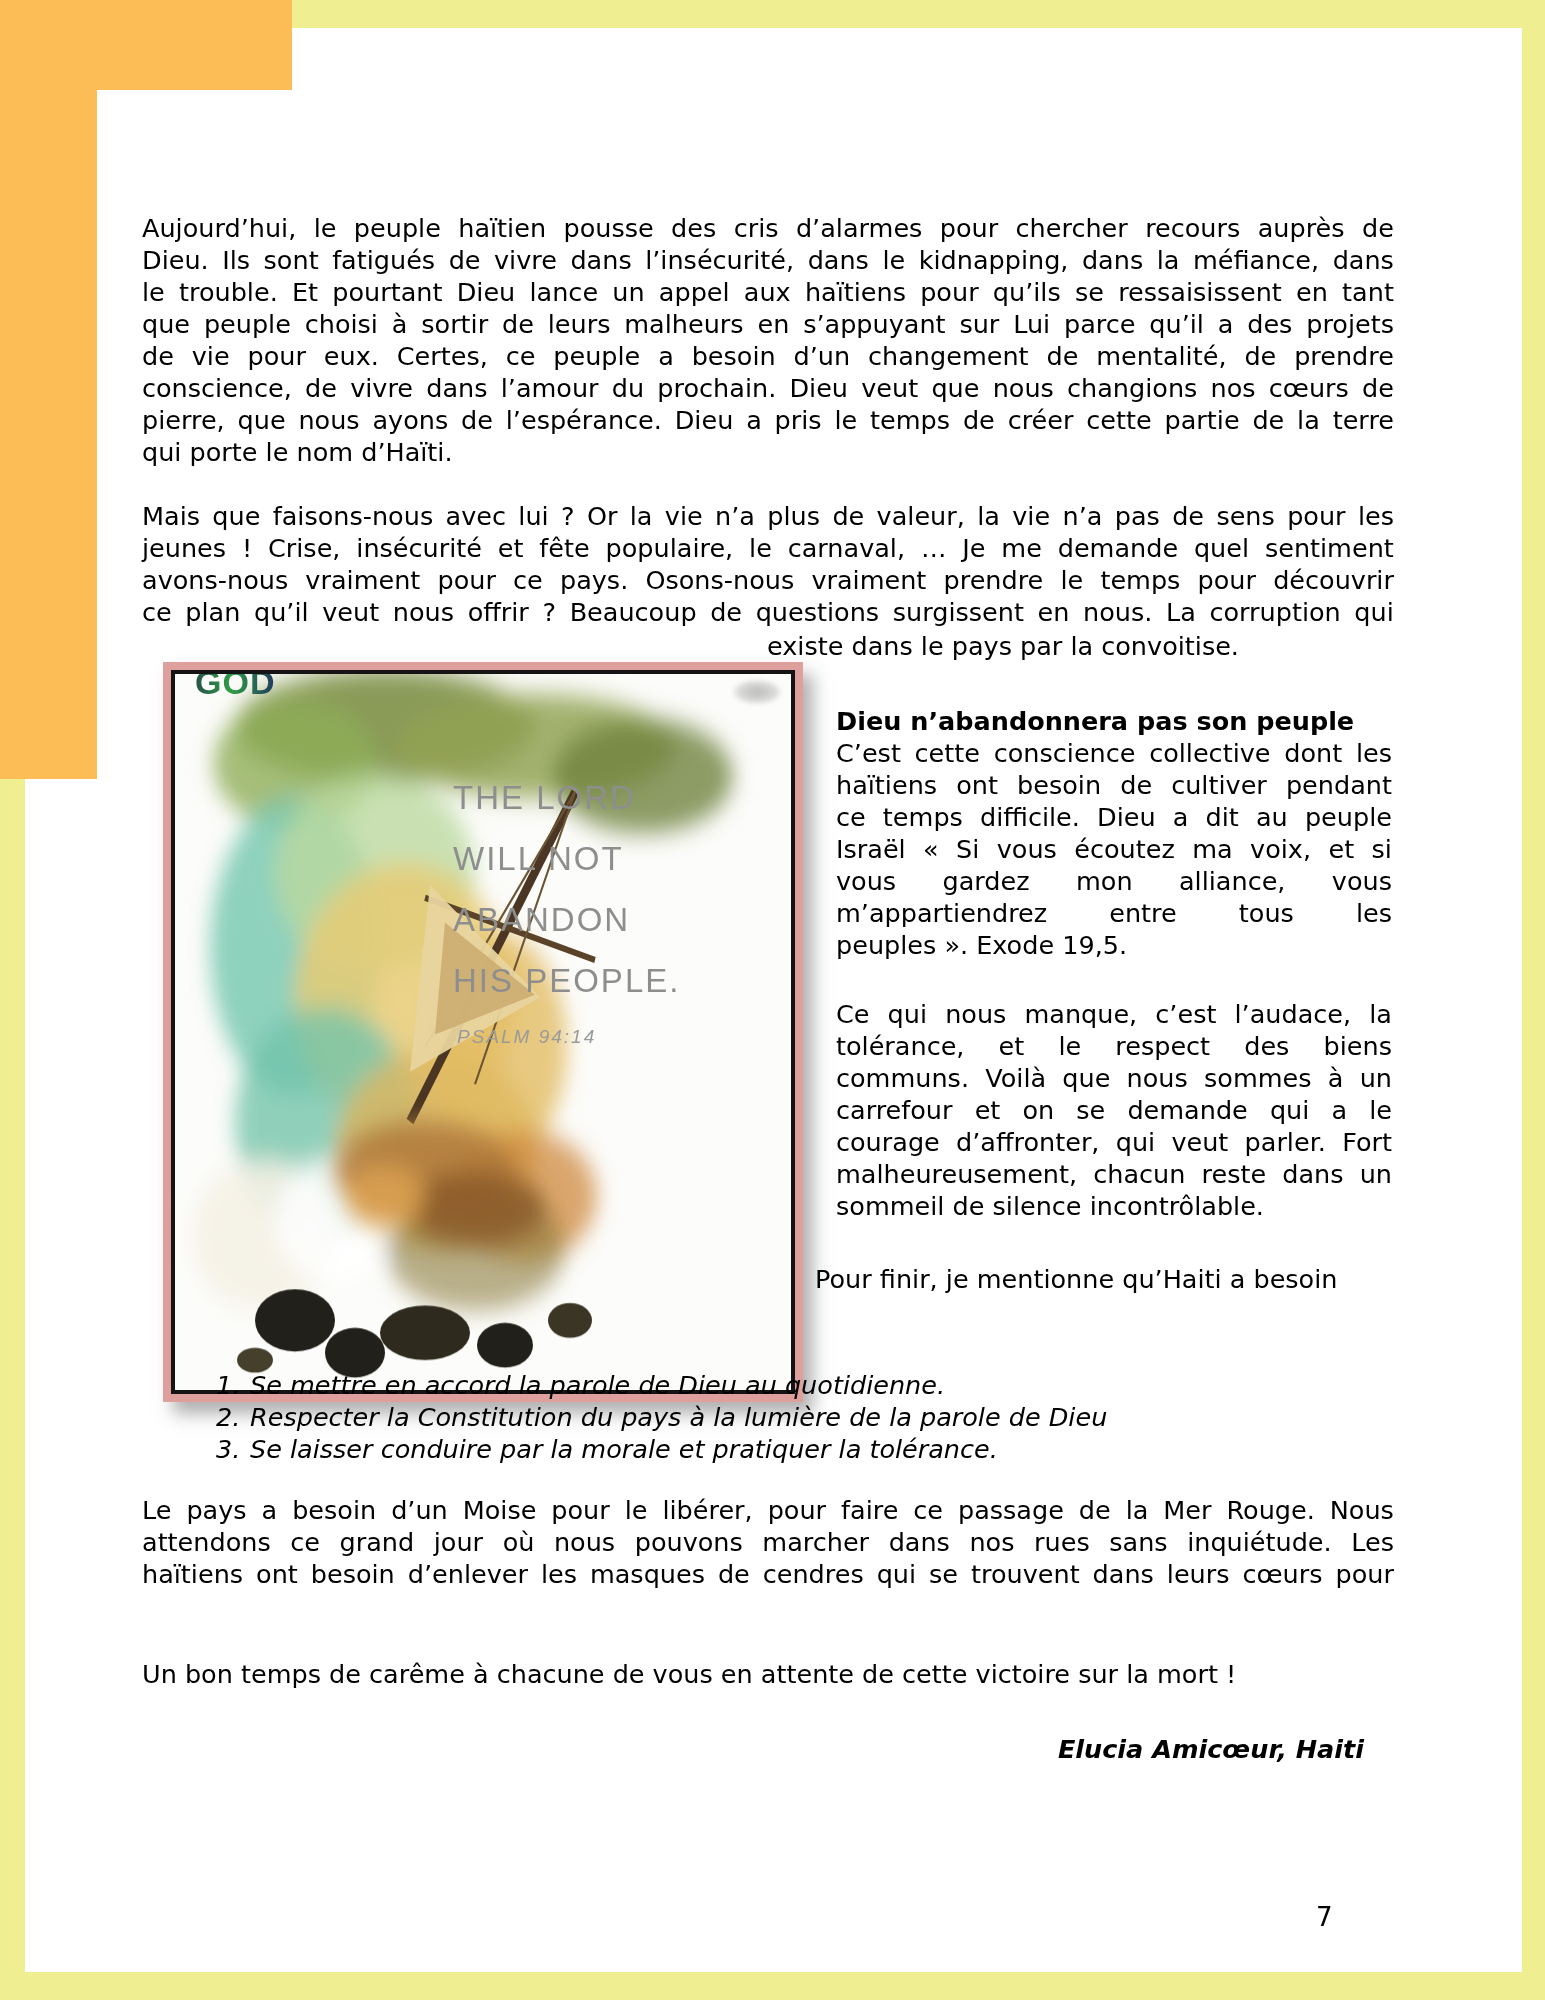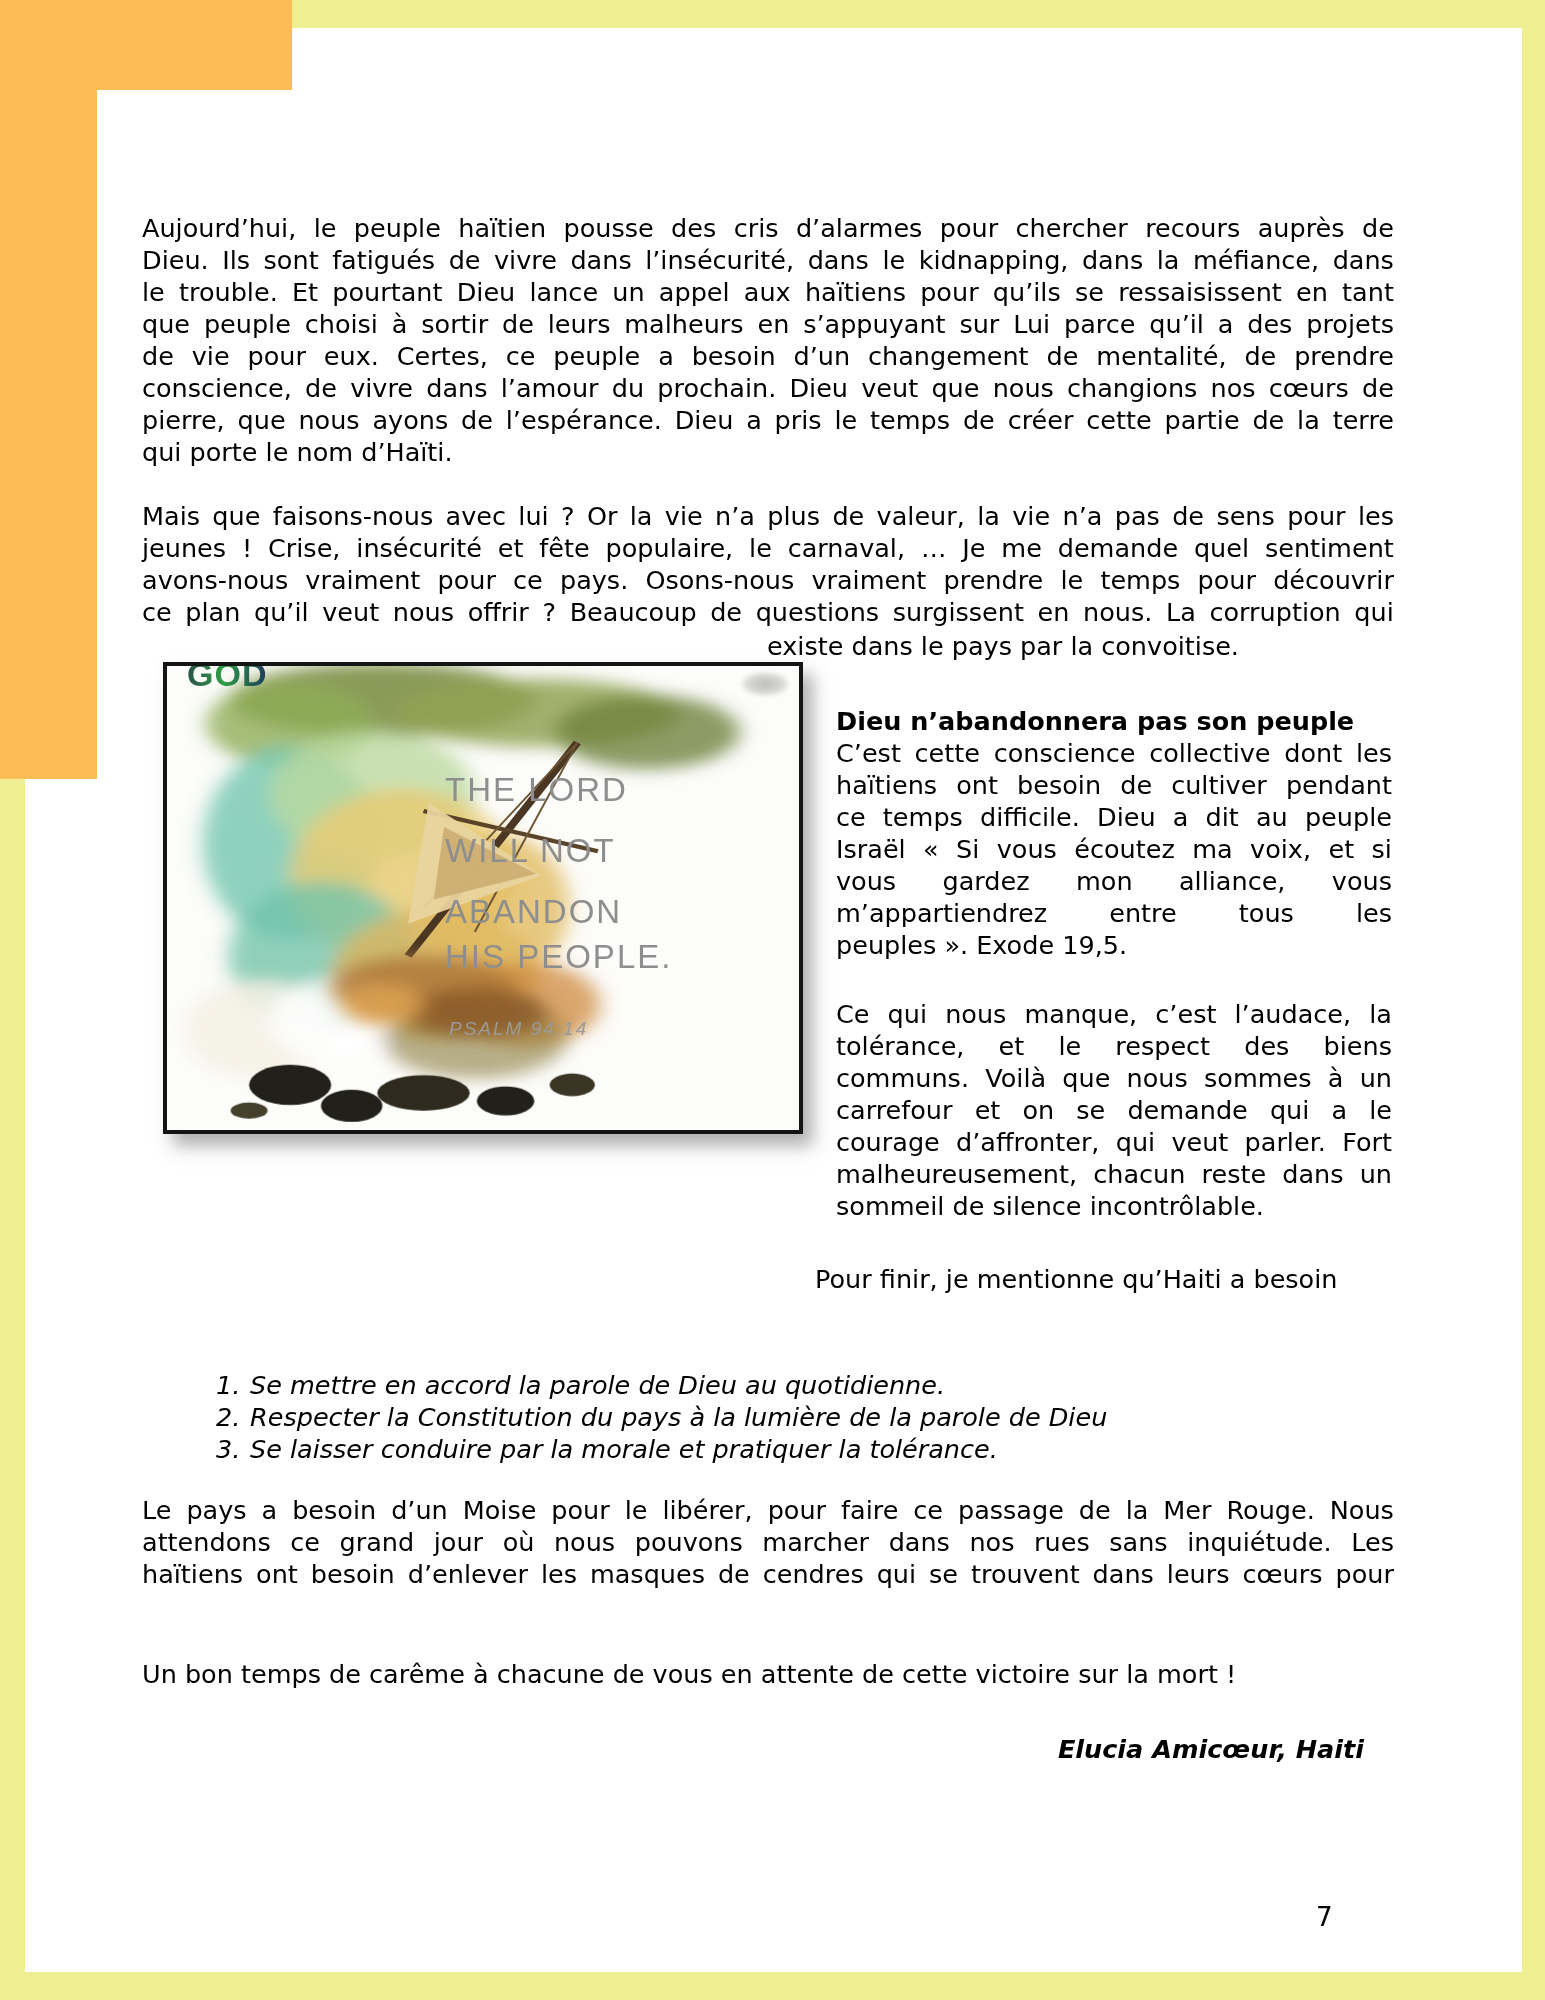--- a/index.html
+++ b/index.html
@@ -23,22 +23,22 @@
   .line{position:absolute;line-height:32px;white-space:pre;}
   .rc-heading{position:absolute;line-height:32px;font-weight:bold;white-space:pre;}
   .list{position:absolute;font-style:italic;line-height:32px;}
   .li{display:flex;}
   .li .num{width:34px;}
   .signature{position:absolute;font-weight:bold;font-style:italic;text-align:right;margin-top:12px;}
   .pagenum{position:absolute;font-size:26px;}
 
   
   .frame{
-    position:absolute;left:163px;top:662px;width:640px;height:472px;
-    background:#DEA09D;padding:0;box-sizing:border-box;
+    position:absolute;left:163px;top:662px;width:640px;height:740px;
+    background:#DEA09D;padding:8px;box-sizing:border-box;
     box-shadow:10px 12px 16px rgba(100,100,100,0.5);
   }
   .frame-inner{
     position:relative;width:100%;height:100%;box-sizing:border-box;
     border:4px solid #141414;background:#fcfcfa;overflow:hidden;
   }
   .art-svg{position:absolute;left:0;top:0;width:100%;height:100%;}
   .art-logo{
     position:absolute;left:20px;top:-11px;
     font-family:"Liberation Sans",sans-serif;font-weight:bold;font-size:34px;letter-spacing:1px;
@@ -319,21 +319,21 @@
           <ellipse cx="330" cy="540" rx="28" ry="18"></ellipse>
           <ellipse cx="395" cy="520" rx="22" ry="14" fill="#3a3524"></ellipse>
           <ellipse cx="80" cy="552" rx="18" ry="10" fill="#44402c"></ellipse>
         </g>
       </svg>
       <div class="art-logo">GOD</div>
       <div class="art-smudge"></div>
       <div class="art-line" style="top:105px">THE LORD</div>
       <div class="art-line" style="top:166px">WILL NOT</div>
       <div class="art-line" style="top:227px">ABANDON</div>
-      <div class="art-line" style="top:272px">HIS PEOPLE.</div>
+      <div class="art-line" style="top:288px">HIS PEOPLE.</div>
       <div class="art-caption">PSALM 94:14</div>
     </div>
   </div>
 
   <div class="rc-heading" style="left:836px;top:705px">Dieu n’abandonnera pas son peuple</div>
   <div class="para" style="left:836px;top:737px;width:556px">
       <div class="tline">
         <span>C’est</span>
         <span>cette</span>
         <span>conscience</span>

